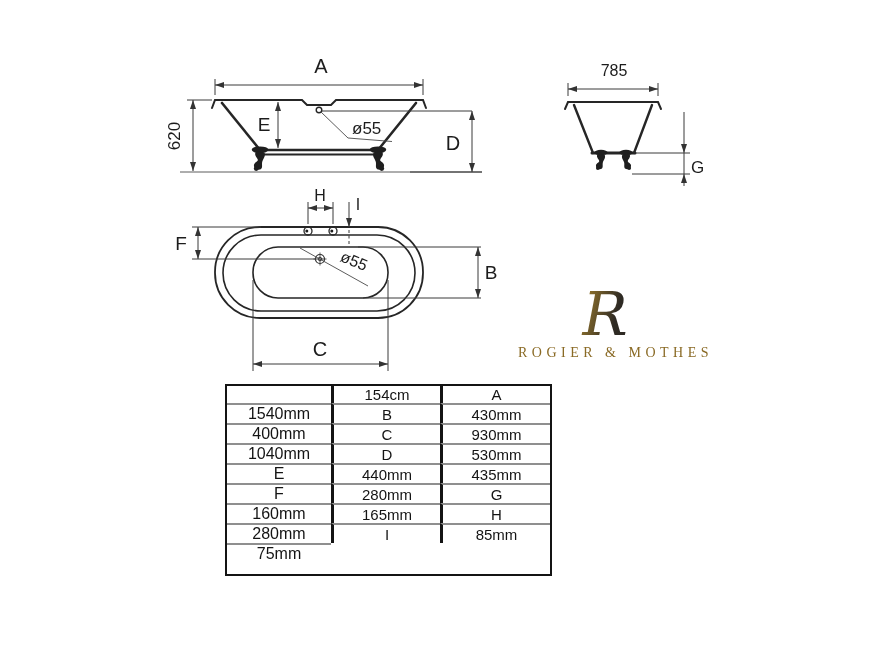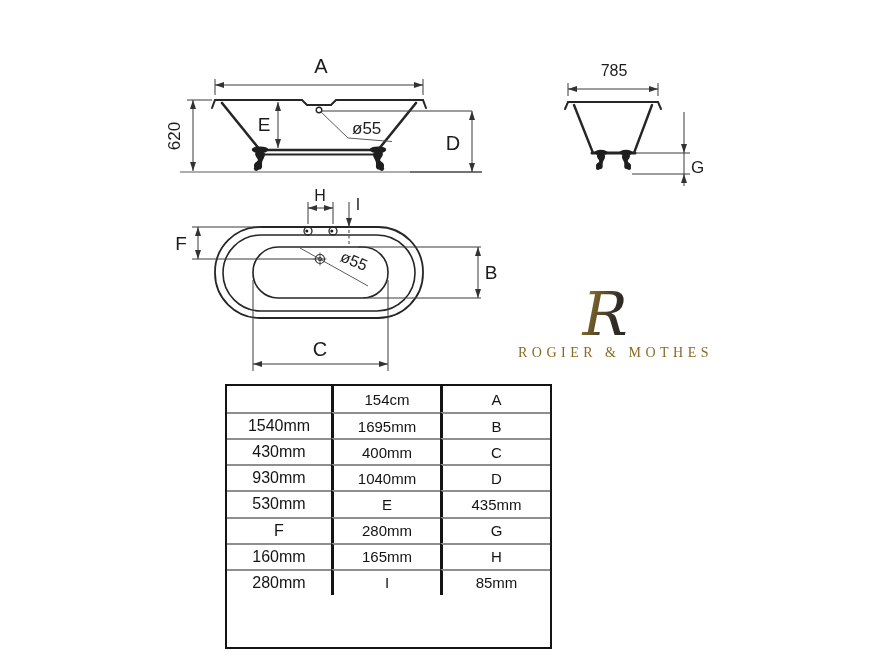--- a/index.html
+++ b/index.html
@@ -17,21 +17,21 @@
   .logo-r{font-family:"DejaVu Serif",serif;font-style:italic;font-weight:400;
           font-size:60px;line-height:1;color:#3c352a;}
   @supports ((-webkit-background-clip:text)){
     .logo-r{background:linear-gradient(105deg,#a8842e 36%,#2e2a24 55%);
             -webkit-background-clip:text;-webkit-text-fill-color:transparent;}
   }
   .logo-name{font-family:"Liberation Serif",serif;font-size:14px;letter-spacing:4.5px;
              color:#8a6a25;margin-top:1px;white-space:nowrap;text-align:right;}
 
   
-  .spec-table{position:absolute;left:225px;top:384px;width:327px;height:265px;
+  .spec-table{position:absolute;left:225px;top:384px;width:327px;height:192px;
               box-sizing:border-box;border:2px solid #141414;display:grid;
               grid-template-columns:104px 109px 1fr;grid-template-rows:repeat(10,1fr);}
   .cell{display:flex;align-items:center;justify-content:center;
         font-size:15px;color:#141414;box-sizing:border-box;}
   .cell:nth-child(n+4){border-top:2px solid #8f8f8f;}
   .cell:nth-child(3n+2),.cell:nth-child(3n){border-left:3px solid #141414;}
   .cell:nth-child(3n+1){font-size:16px;}
 </style>
 </head>
 <body>
@@ -208,43 +208,44 @@
     <div class="logo-r">R</div>
     <div class="logo-name">ROGIER &amp; MOTHES</div>
   </div>
 
   <div class="spec-table">
     <div class="cell"></div>
     <div class="cell">154cm</div>
 
     <div class="cell">A</div>
     <div class="cell">1540mm</div>
-    <div class="cell">1695mm</div>
 
     <div class="cell">B</div>
     <div class="cell">430mm</div>
     <div class="cell">400mm</div>
 
     <div class="cell">C</div>
     <div class="cell">930mm</div>
     <div class="cell">1040mm</div>
 
     <div class="cell">D</div>
     <div class="cell">530mm</div>
 
     <div class="cell">E</div>
+    <div class="cell">440mm</div>
     <div class="cell">435mm</div>
 
     <div class="cell">F</div>
     <div class="cell">280mm</div>
 
     <div class="cell">G</div>
     <div class="cell">160mm</div>
     <div class="cell">165mm</div>
 
     <div class="cell">H</div>
     <div class="cell">280mm</div>
 
     <div class="cell">I</div>
     <div class="cell">85mm</div>
+    <div class="cell">75mm</div>
   </div>
 
 </div>
 
 </body></html>

